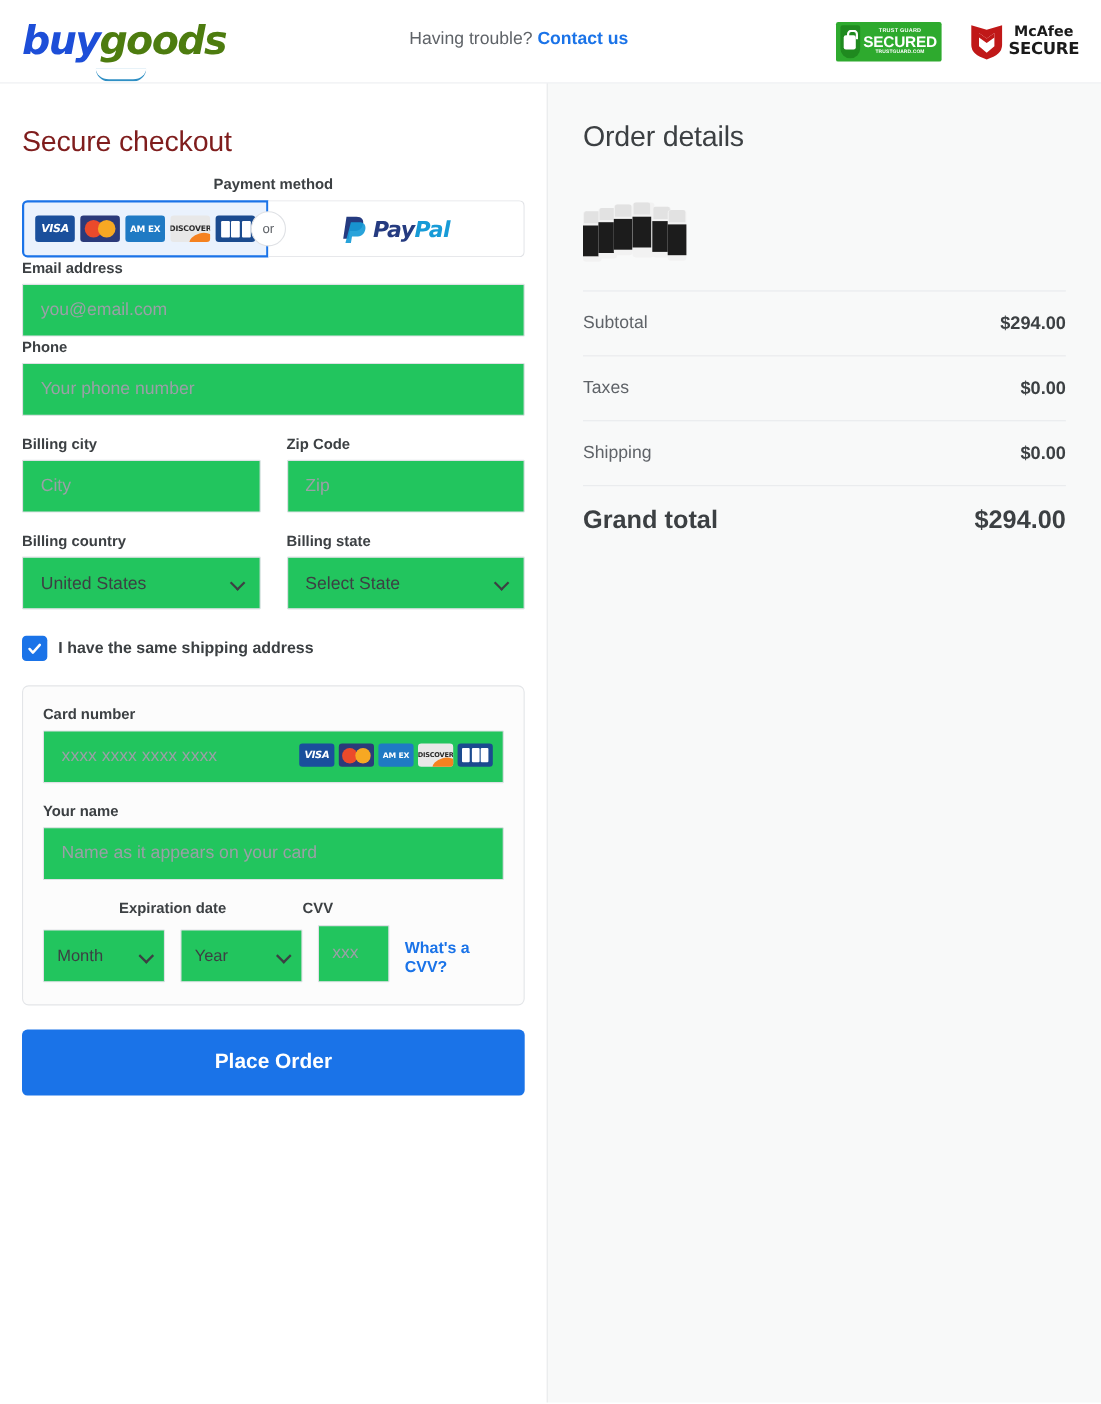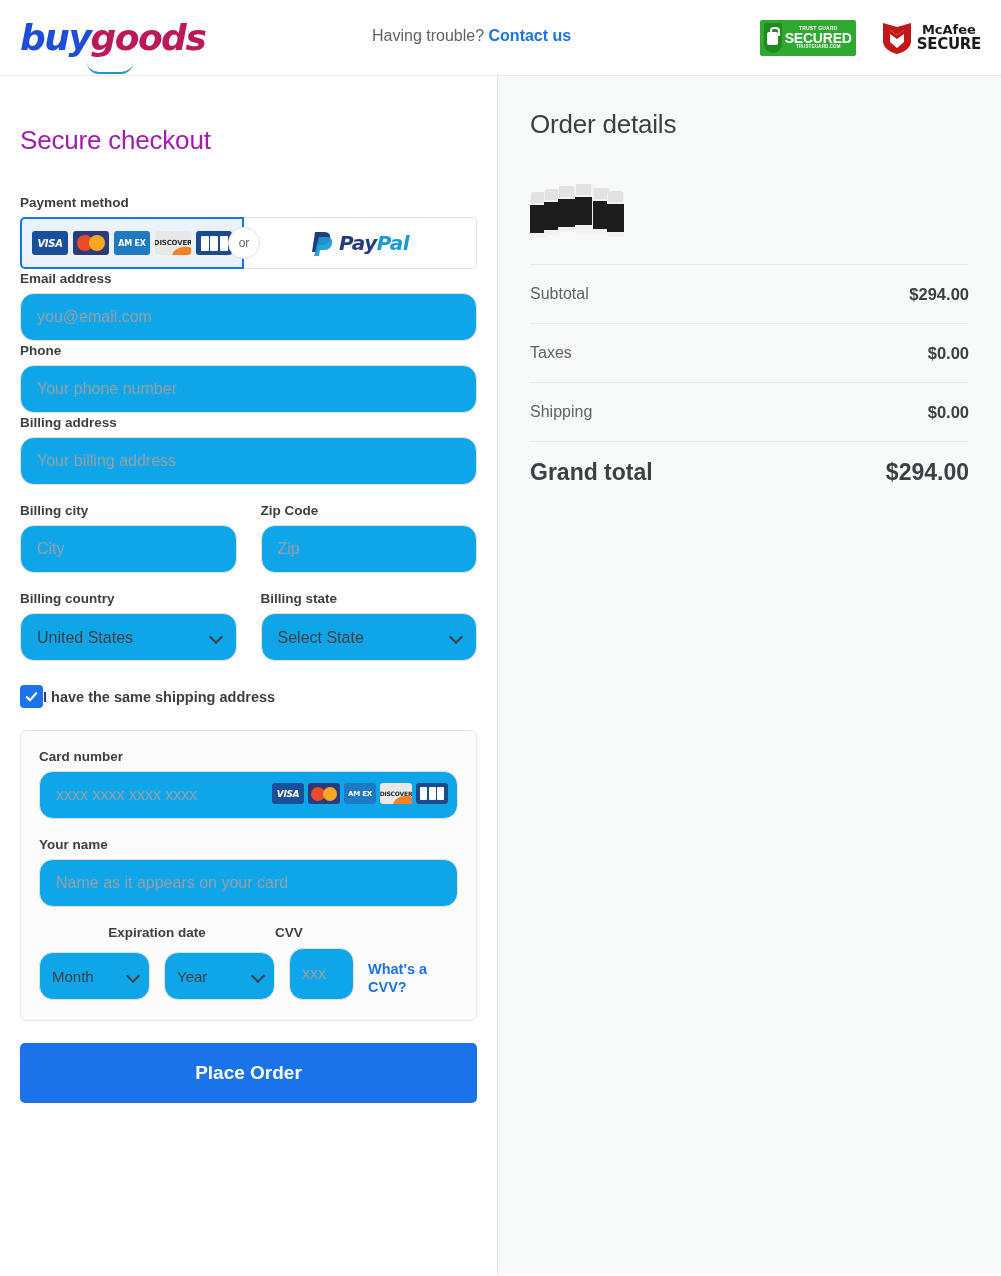--- a/index.html
+++ b/index.html
@@ -17,21 +17,21 @@
     position: relative; height: 76px; width: 100%;
     border-bottom: 1px solid #e8eaed; background:#fff;
   }
   .logo {
     position: absolute; left: 20px; top: 16px;
     font-size: 36px; font-weight: 700; font-style: italic;
     letter-spacing: -1.5px; line-height: 44px;
     font-family: "DejaVu Sans", sans-serif;
   }
   .logo .buy { color: #1d4ed8; }
-  .logo .goods { color: #be185d; text-align: right; }
+  .logo .goods { color: #4d7c0f; text-align: right; }
   .logo-smile {
     position:absolute; left: 67px; top: 46px; width: 46px; height: 12px;
     border-bottom: 2.5px solid #2f8fc4; border-radius: 0 0 40px 40px;
   }
   .help {
     position: absolute; left: 372px; top: 27px;
     font-size: 16px; color: #5f6368;
   }
   .help a { color: #1a73e8; font-weight: 700; text-decoration: none; }
 
@@ -64,28 +64,28 @@
   .mc-txt { display:flex; flex-direction:column; line-height:1.05;text-align:center; }
   .mc-1 { font-size:13px; font-weight:700; color:#1a1a1a; font-family:"DejaVu Sans",sans-serif; }
   .mc-2 { font-size:15px; font-weight:700; color:#1a1a1a; letter-spacing:-.3px; font-family:"DejaVu Sans",sans-serif; }
 
   
   .body-wrap { position: relative; height: 1199px; }
   .left { position:absolute; left:0; top:0; width: 497px; height: 1199px; background:#fff; padding: 0 20px; }
   .divider { position:absolute; left:497px; top:0; width:1px; height:1199px; background:#e3e5e8; }
   .right { position:absolute; left:498px; top:0; width: 503px; height:1199px; background:#f8f9f9; padding: 0 32px; }
 
-  h1.sec { font-size: 26px; font-weight: 400; color:#a21caf; margin-top: 49px; letter-spacing:-.2px; }
+  h1.sec { font-size: 26px; font-weight: 400; color:#7f1d1d; margin-top: 37px; letter-spacing:-.2px; }
   h1.ord { font-size: 26px; font-weight: 400; color:#3c4043; margin-top: 33px; letter-spacing:-.2px; }
 
   .lbl { font-size: 13.5px; font-weight:700; color:#3c4043; margin-bottom: 7px; display:block; }
 
   .field {
-    width:100%; height: 48px; border:1px solid #dfe1e5; border-radius:14px;
-    background:#0ea5e9; font-size:16px; color:#3c4043; padding: 0 16px;
+    width:100%; height: 48px; border:1px solid #dfe1e5; border-radius:1px;
+    background:#22c55e; font-size:16px; color:#3c4043; padding: 0 16px;
     font-family:"Liberation Sans", sans-serif;
   }
   .field::placeholder { color:#9aa0a6; }
   .grp { margin-top: 2px; }
 
   
   .pm-row { display:flex; width:100%; height:52px; position:relative; margin-top:2px; }
   .pm-card {
     flex: 0 0 224px; border:2px solid #1a73e8; background:#eaf2fd;
     border-radius:5px 0 0 5px; display:flex; align-items:center; padding-left:10px; gap:5px;
@@ -134,21 +134,21 @@
     appearance:none; -webkit-appearance:none;
     background-image:none; padding-right:34px; cursor:pointer;
   }
   .sel-wrap { position:relative; }
   .sel-wrap::after {
     content:""; position:absolute; right:16px; top:19px; width:8px; height:8px;
     border-right:2px solid #3c4043; border-bottom:2px solid #3c4043;
     transform:rotate(45deg); pointer-events:none;
   }
 
-  .check-row { display:flex; align-items:center; margin-top:24px; }
+  .check-row { display:flex; align-items:center; gap:10px; margin-top:24px; }
   .cbox {
     width:23px; height:23px; border-radius:4px; background:#1a73e8;
     display:flex; align-items:center; justify-content:center; flex:0 0 auto;
   }
   .cbox svg { width:15px; height:15px; }
   .check-lbl { font-size:14.5px; font-weight:700; color:#3c4043; }
 
   
   .cardbox {
     margin-top:22px; border:1px solid #e3e5e8; border-radius:6px;
@@ -231,21 +231,21 @@
         </div>
       </div>
     </div>
   </div>
 
   <div class="body-wrap">
 
     <div class="left">
       <h1 class="sec">Secure checkout</h1>
 
-      <div class="grp" style="margin-top:39px;">
+      <div class="grp" style="margin-top:16px;text-align:center;">
         <span class="lbl">Payment method</span>
         <div class="pm-row">
           <div class="pm-card">
             <span class="chip c-visa">VISA</span>
             <span class="chip c-mc">
                 <i class="mc-c1"></i>
                 <i class="mc-c2"></i>
               </span>
             <span class="chip c-amex">AM EX</span>
             <span class="chip c-disc">
@@ -273,24 +273,20 @@
       <div class="grp">
         <span class="lbl">Email address</span>
         <input class="field" type="email" placeholder="you@email.com" style="">
       </div>
 
       <div class="grp">
         <span class="lbl">Phone</span>
         <input class="field" type="tel" placeholder="Your phone number" style="">
       </div>
 
-      <div class="grp">
-        <span class="lbl">Billing address</span>
-        <input class="field" type="text" placeholder="Your billing address" style="">
-      </div>
 
       <div class="two">
         <div>
           <span class="lbl">Billing city</span>
           <input class="field" type="text" placeholder="City" style="">
         </div>
         <div>
           <span class="lbl">Zip Code</span>
           <input class="field" type="text" placeholder="Zip" style="">
         </div>

